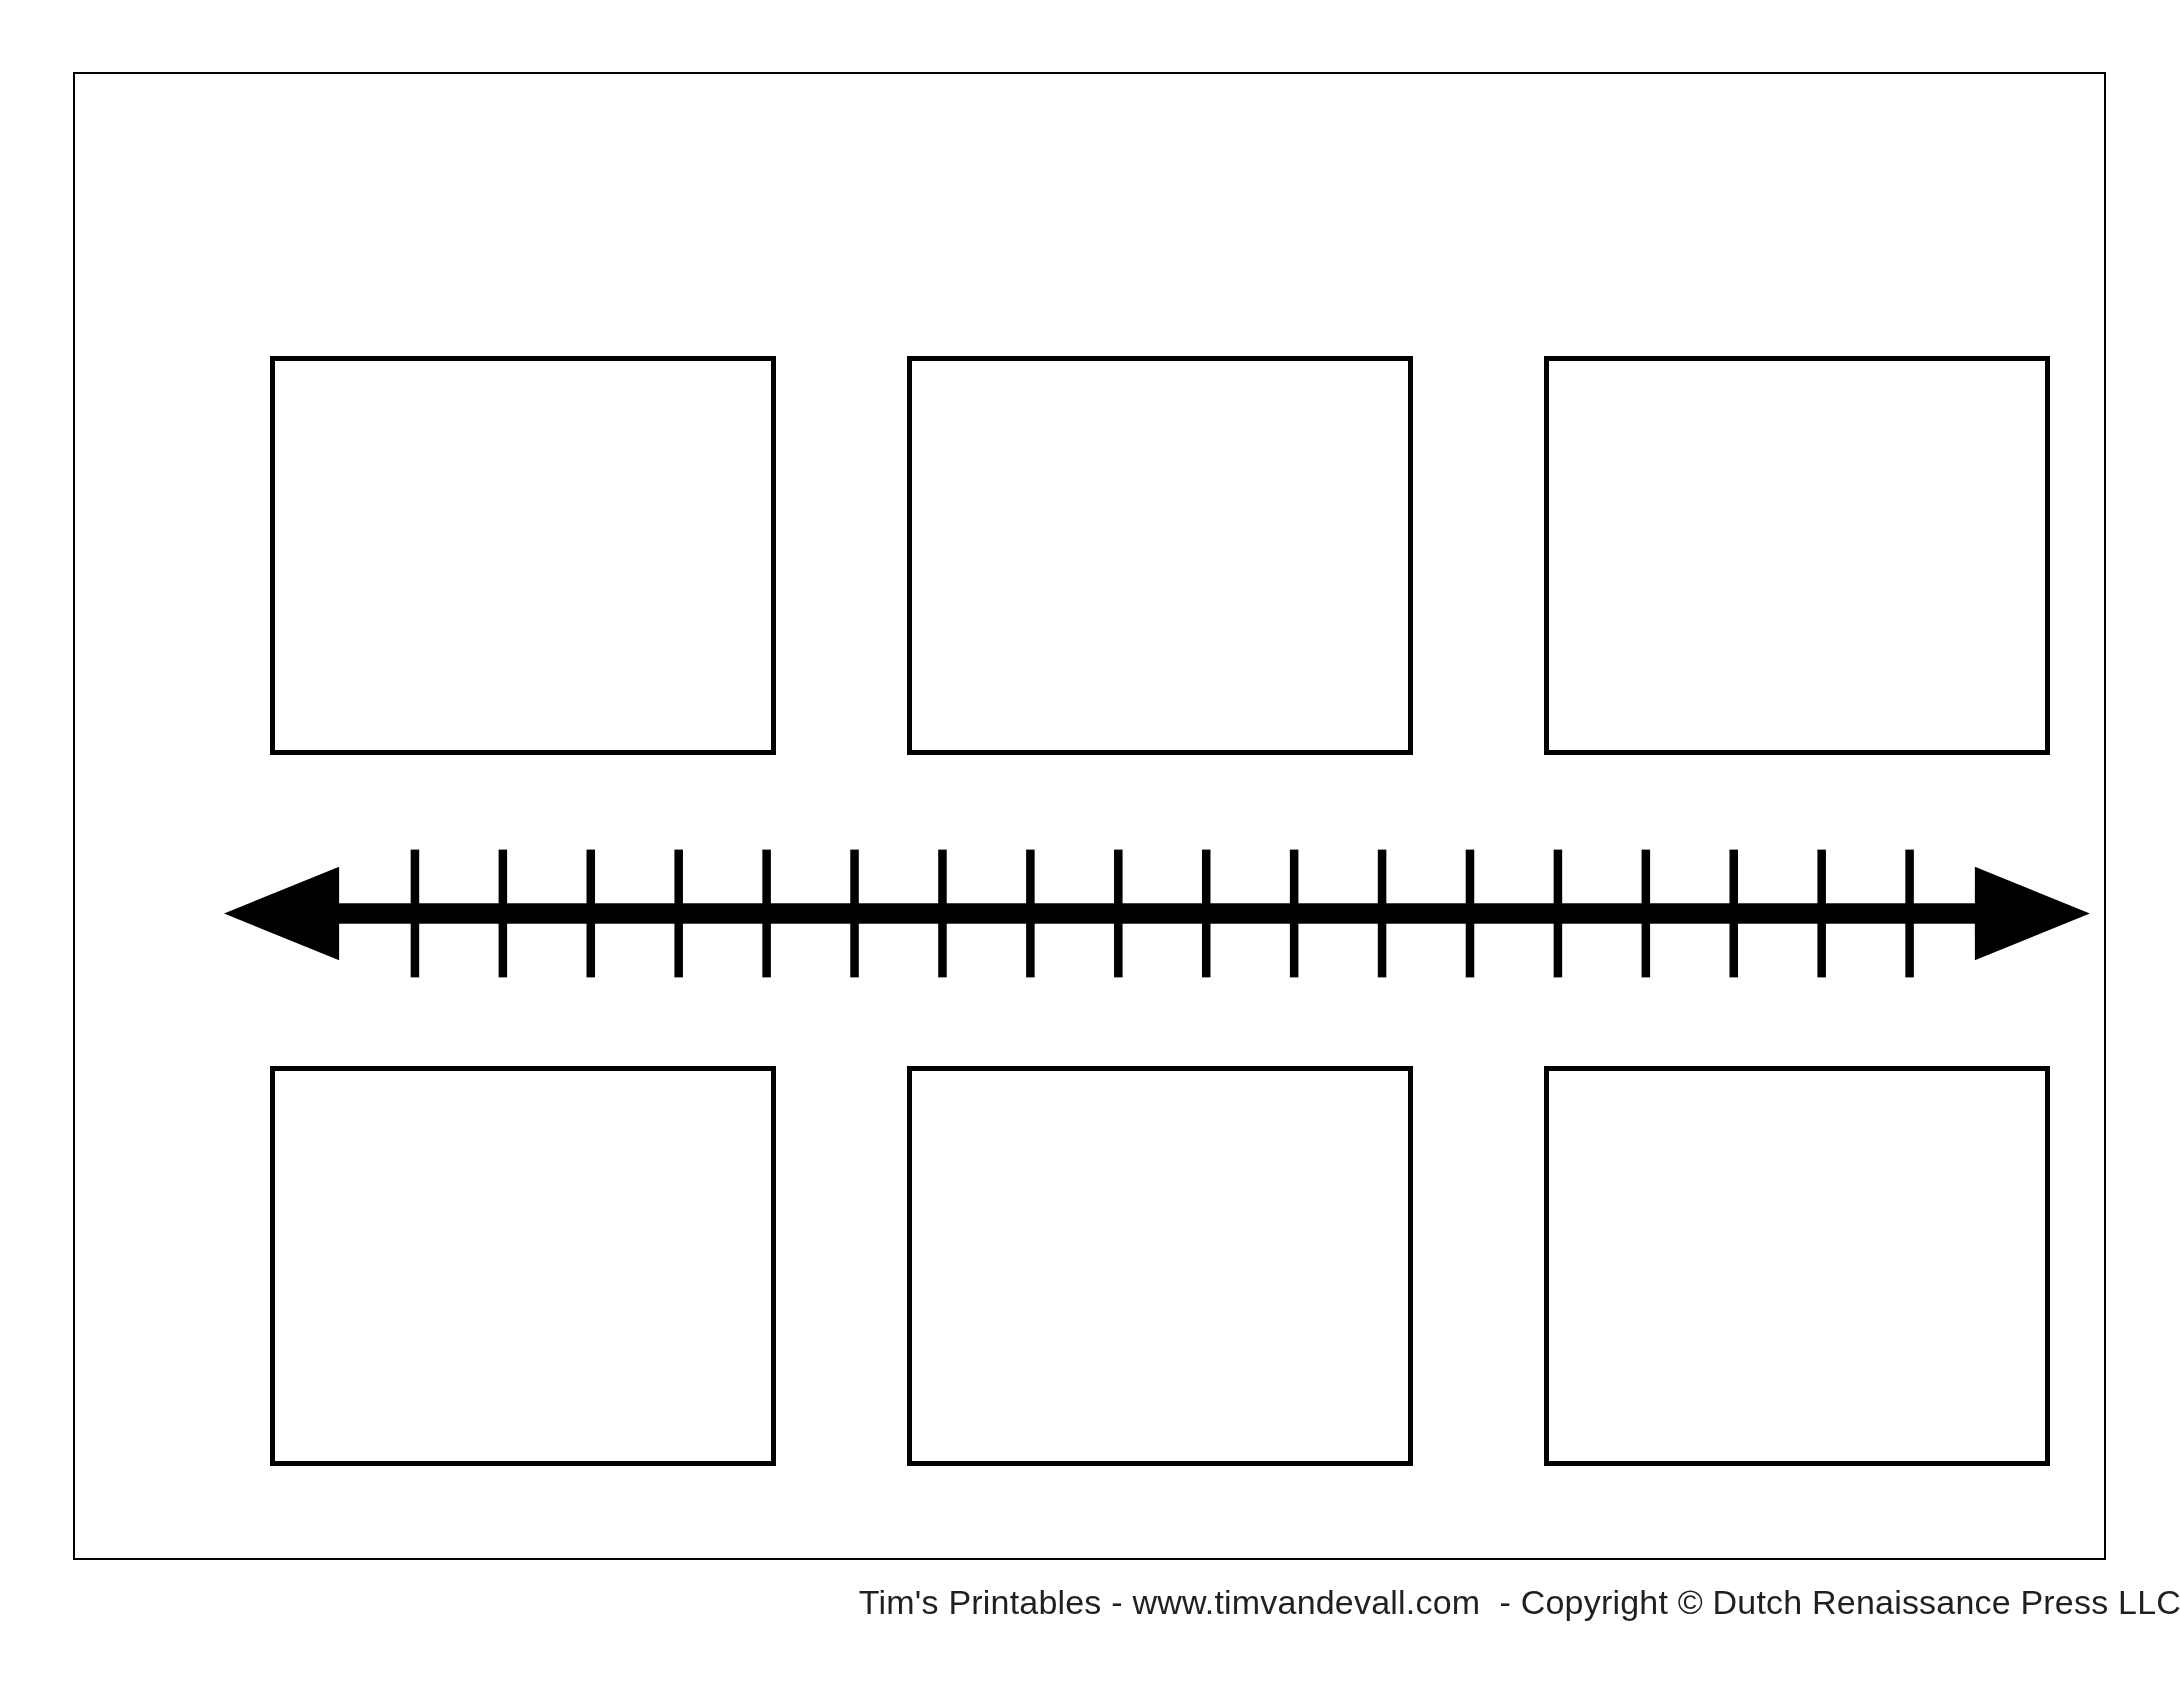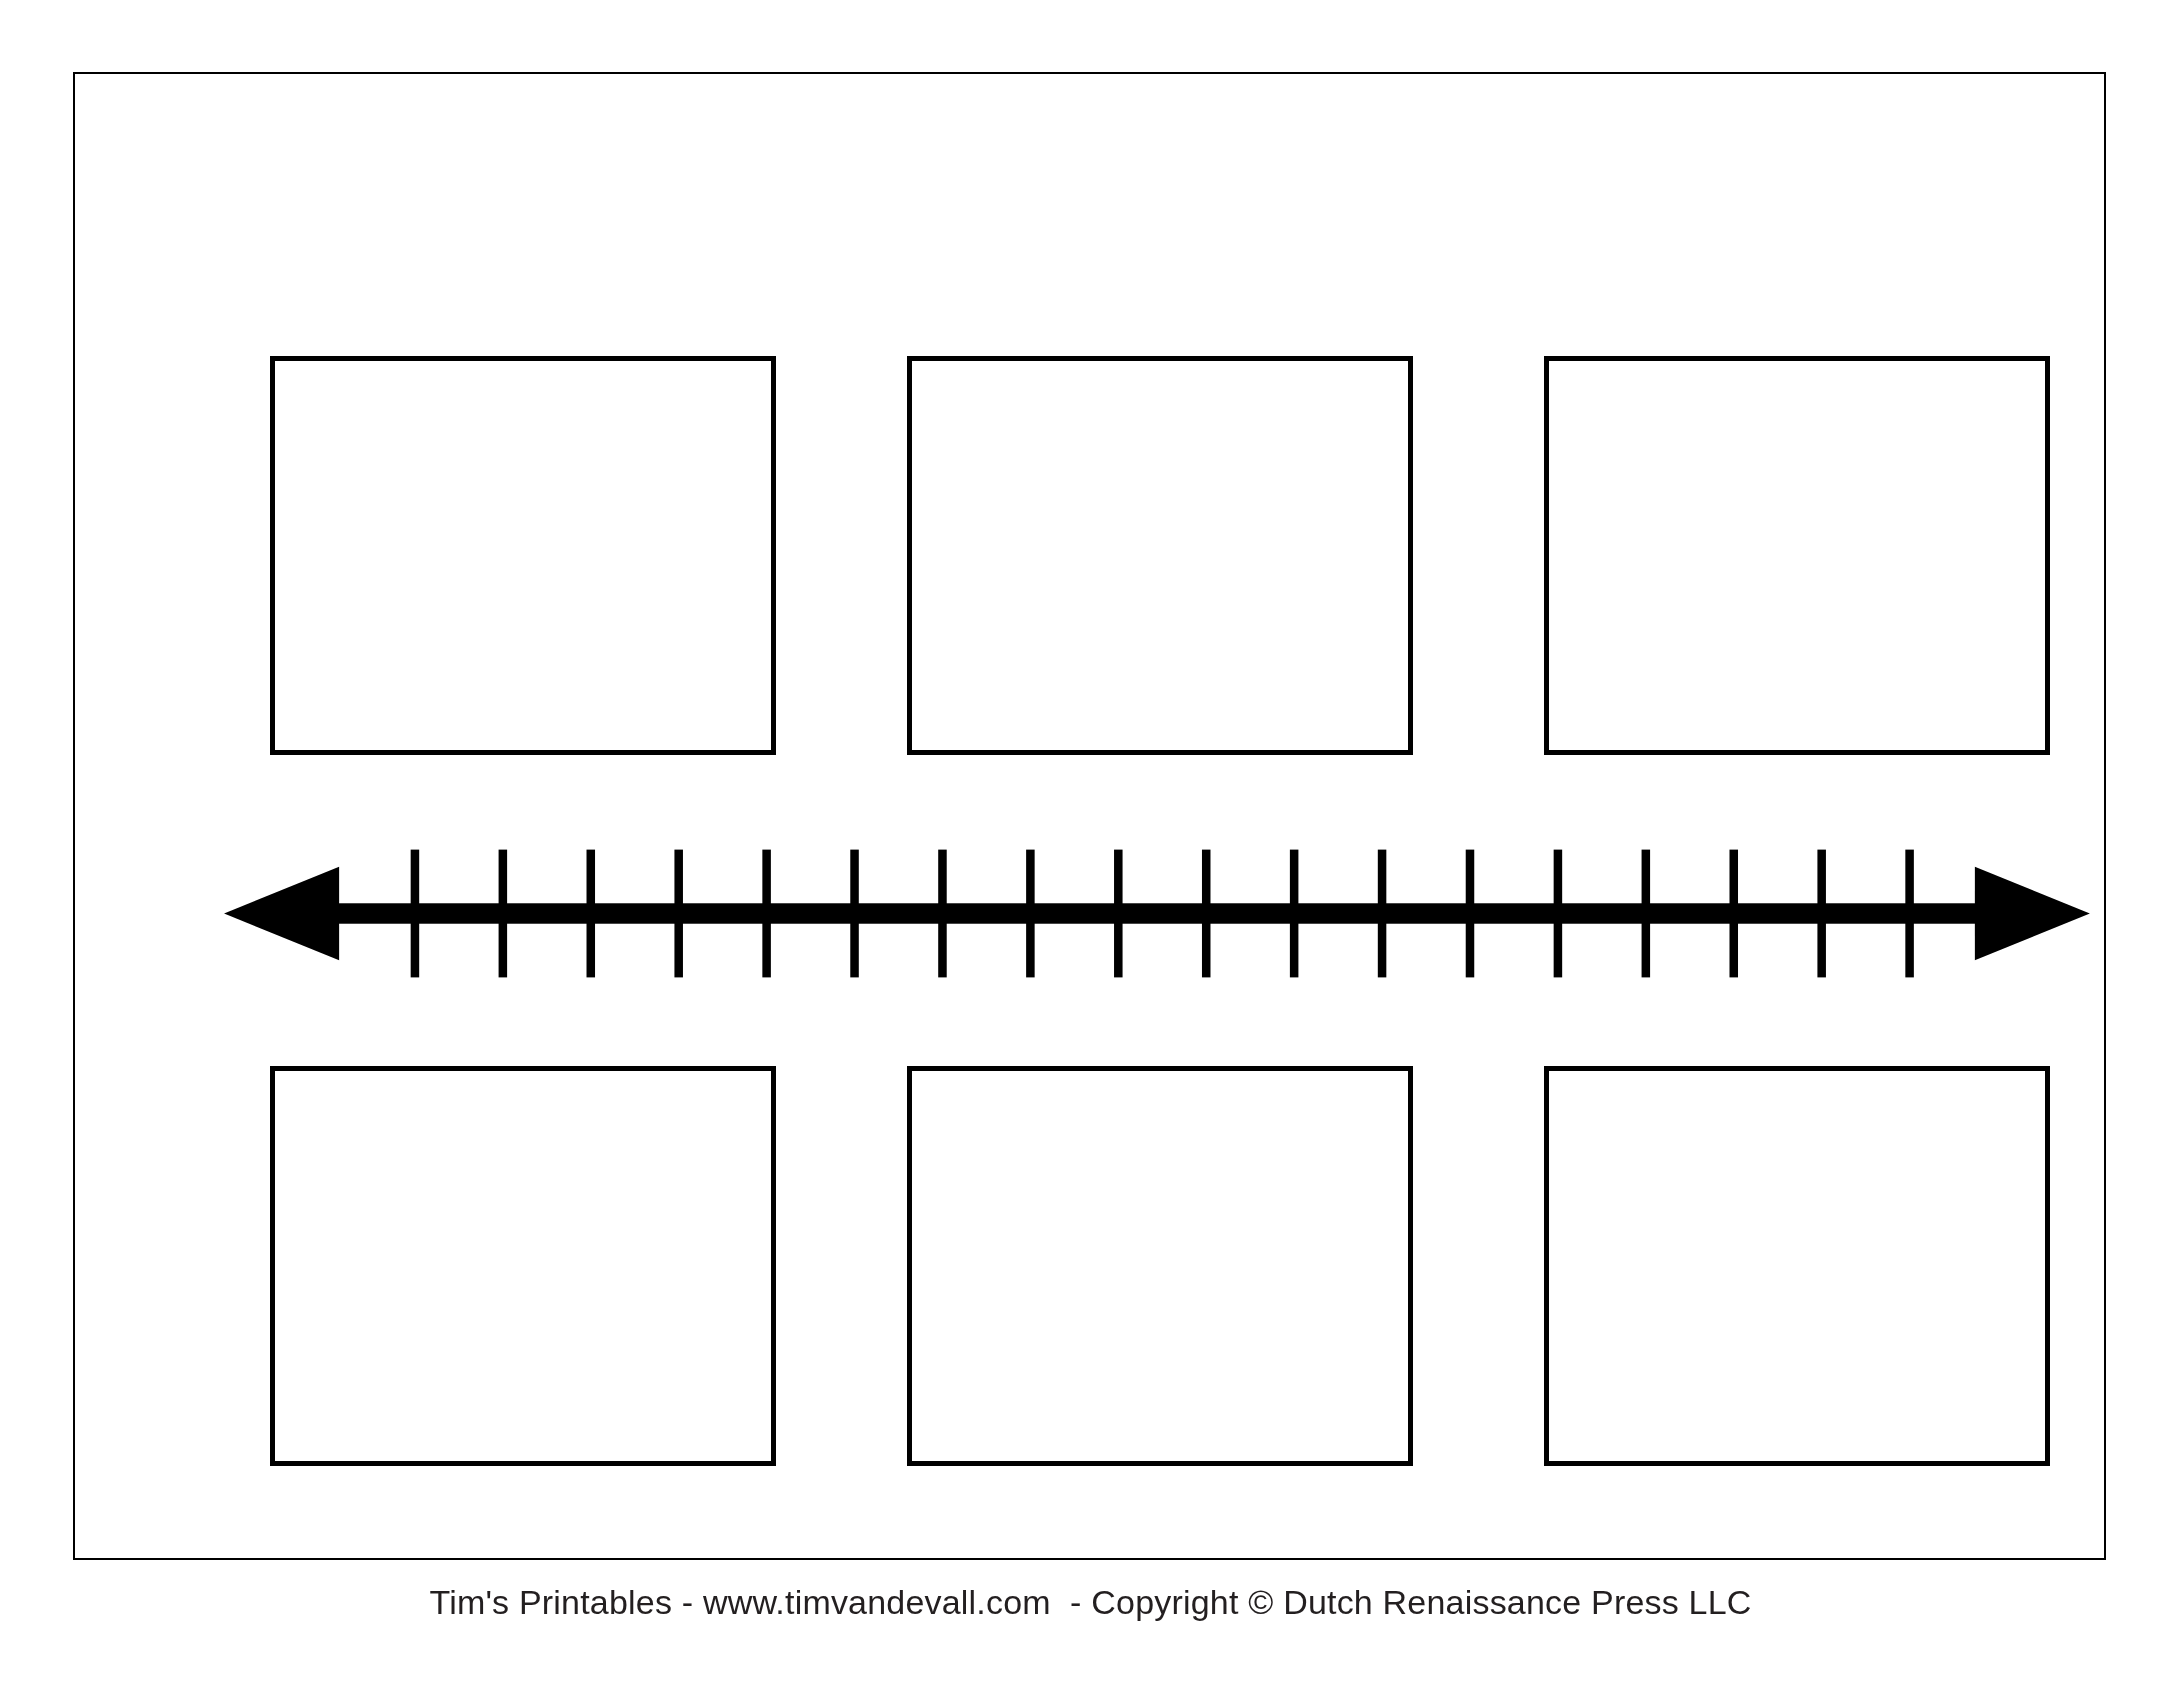--- a/index.html
+++ b/index.html
@@ -52,21 +52,21 @@
   #number-line svg {
     display: block;
   }
 
   
   #footer-credit {
     position: absolute;
     left: 0;
     top: 1583px;
     width: 2181px;
-    text-align: center;
+    text-align: right;
     font-family: "Liberation Sans", sans-serif;
     font-size: 34px;
     font-weight: 400;
     letter-spacing: 0.2px;
     color: #231f20;
     white-space: pre;
   }
 </style>
 </head>
 <body>

